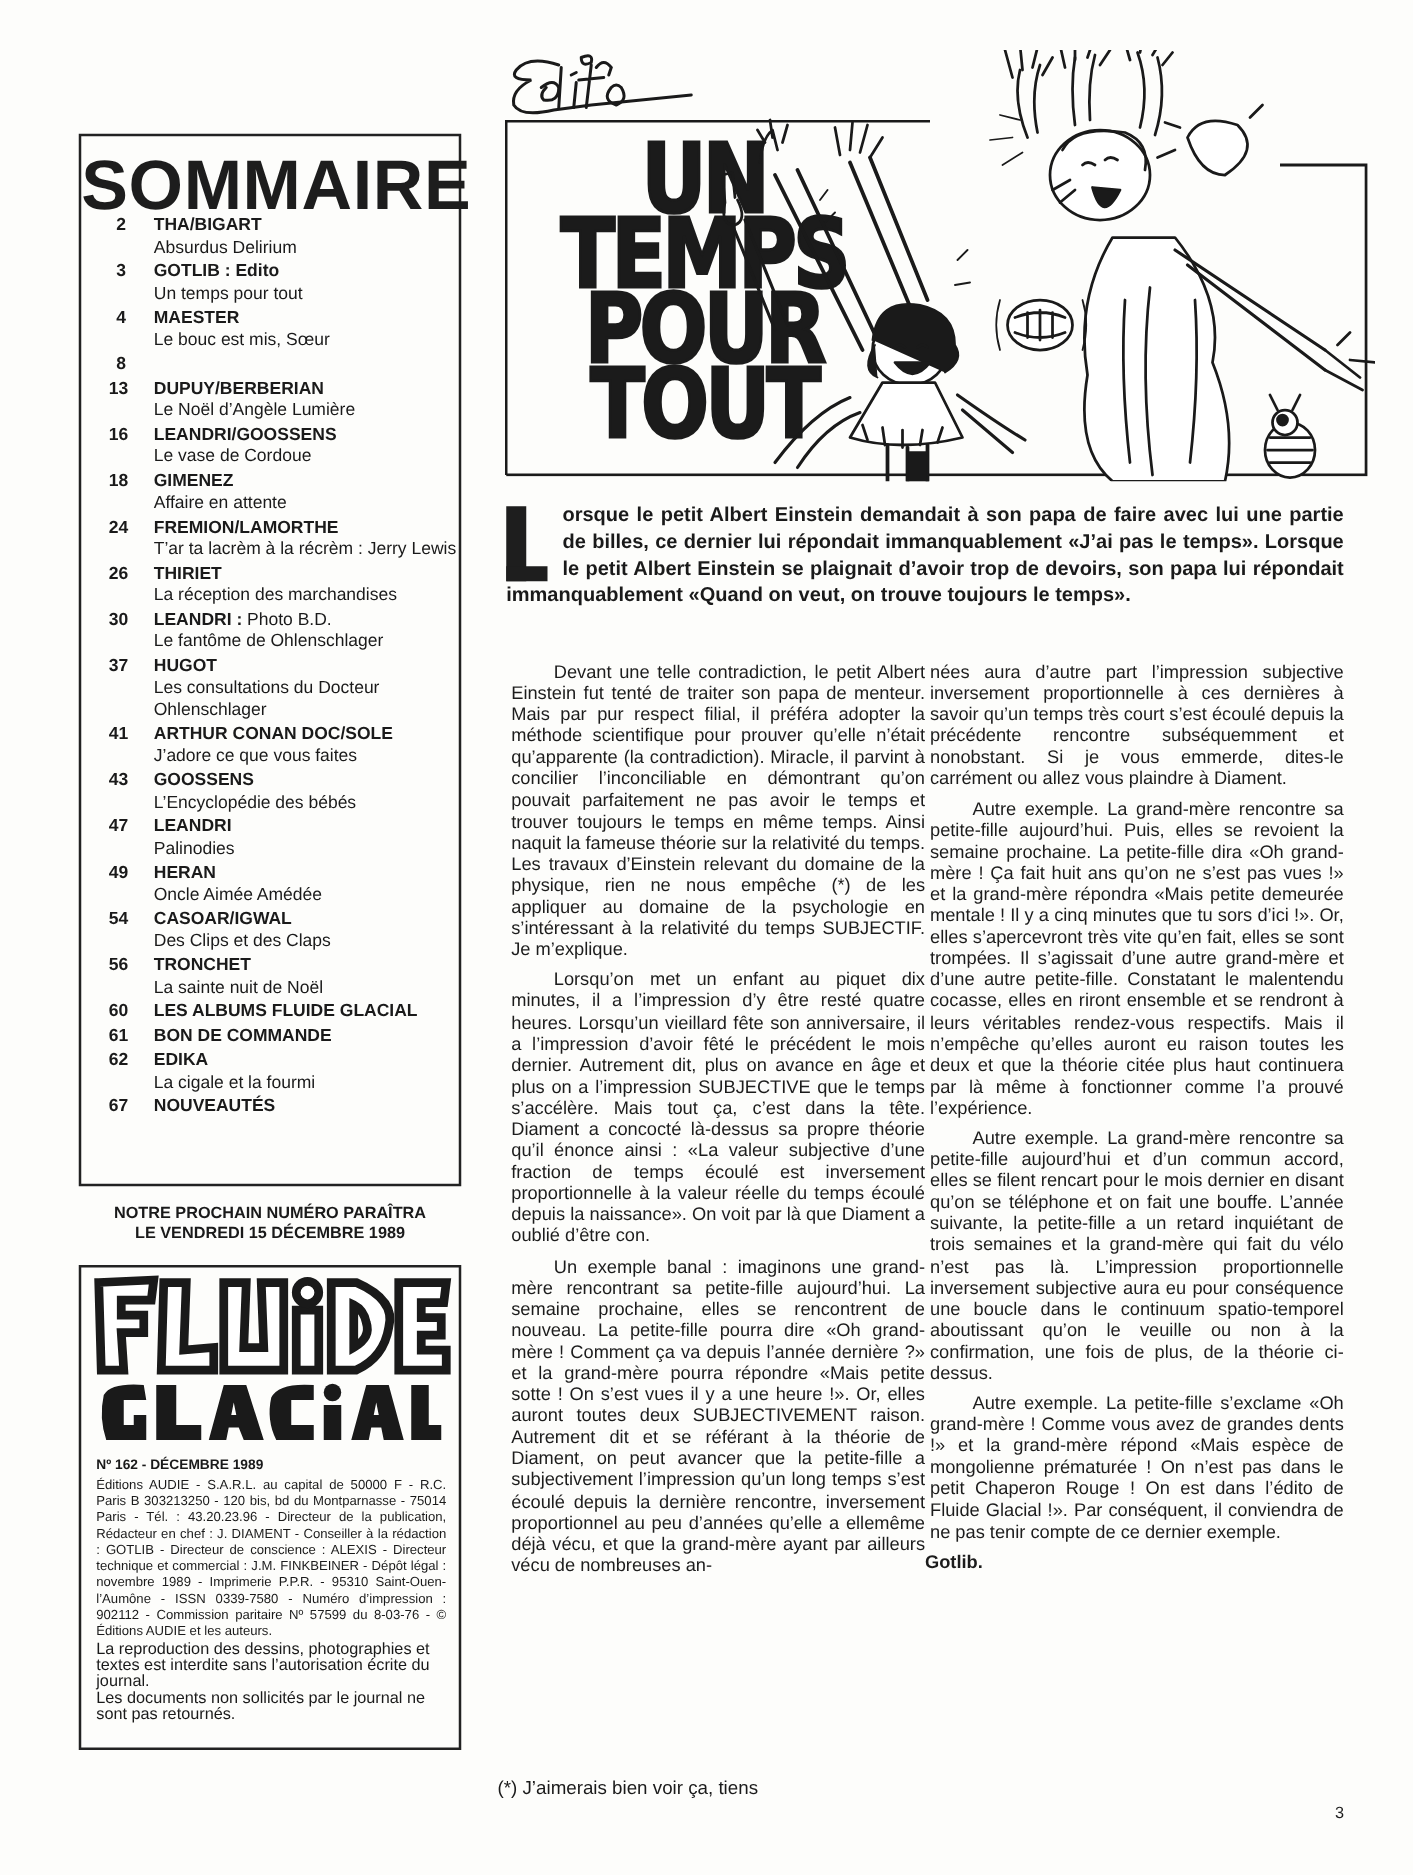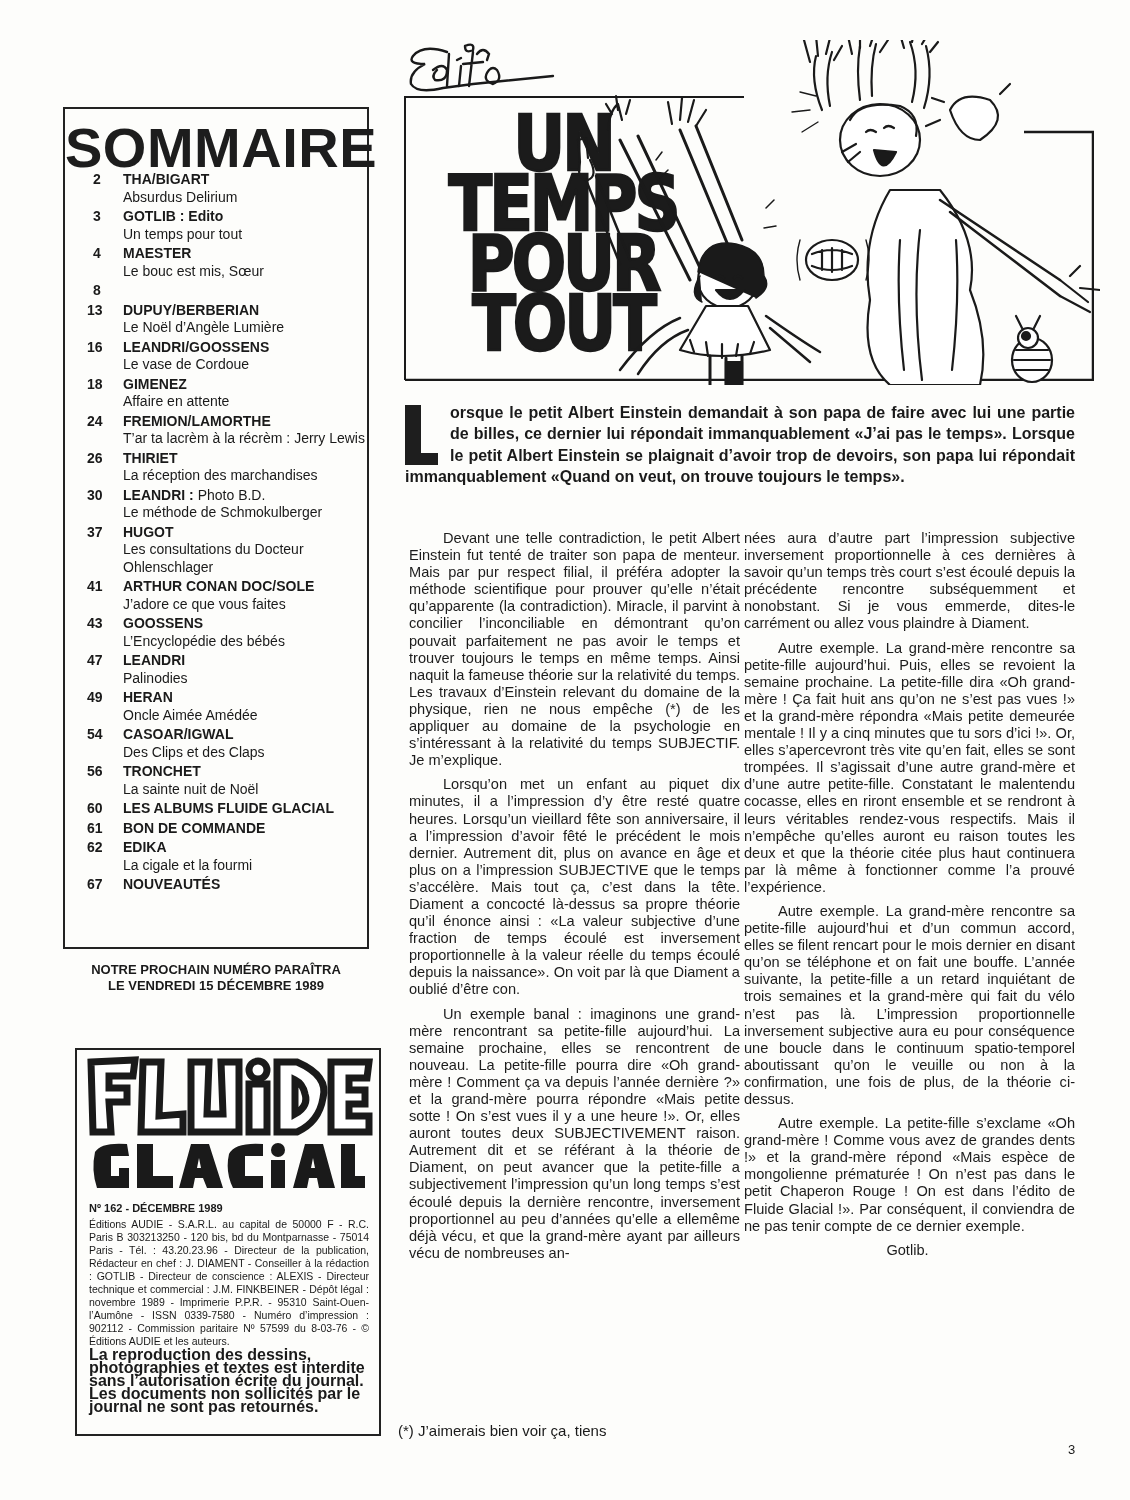--- a/index.html
+++ b/index.html
@@ -13,46 +13,46 @@
   .toc-page { width:36px; font-weight:bold; font-size:14px; line-height:17.5px; text-align:left; }
   .toc-page.single { padding-left:6px; width:30px; }
   .toc-text { flex:1; }
   .toc-author { font-weight:bold; font-size:14px; line-height:17.5px; }
   .toc-author .light { font-weight:normal; }
   .toc-title { font-size:14px; line-height:17.5px; }
 
   #next-issue { position:absolute; left:63px; top:962px; width:306px; text-align:center; font-weight:bold; font-size:13px; line-height:16px; }
 
   
-  #imprint { position:absolute; left:75px; top:1012px; width:306px; height:388px; border:2px solid #222; box-sizing:border-box;margin-top:36px; }
+  #imprint { position:absolute; left:63px; top:1012px; width:306px; height:388px; border:2px solid #222; box-sizing:border-box; }
   #logo-fluide { position:absolute; left:6px; top:6px; width:292px; height:80px; }
   #logo-glacial { position:absolute; left:14px; top:90px; width:276px; height:52px; }
   #issue-line { position:absolute; left:12px; top:152px; font-weight:bold; font-size:11px; }
   #imprint-text { position:absolute; left:12px; top:168px; width:280px; font-size:10.5px; line-height:13px; text-align:justify; }
-  #legal-text { position:absolute; left:12px; top:298px; width:282px; font-size:16px; line-height:13px; font-weight:bold; }
+  #legal-text { position:absolute; left:12px; top:298px; width:282px; font-size:13px; line-height:13px; font-weight:normal; }
 
   
   #edito-script { position:absolute; left:403px; top:40px; width:160px; height:60px; }
   #header-frame { position:absolute; left:404px; top:96px; width:690px; height:285px; }
   #headline { position:absolute; left:428px; top:108px; width:270px; }
   .headline-line { font-family:"DejaVu Sans", sans-serif; font-weight:bold; font-size:64px; line-height:60px; letter-spacing:-3px; color:#1b1b1b; text-align:center; transform:scaleY(1.2); transform-origin:top center; -webkit-text-stroke:2px #1b1b1b; }
   #illustration { position:absolute; left:560px; top:40px; width:540px; height:345px; }
 
   
   #lead { position:absolute; left:405px; top:402px; width:670px; font-weight:bold; font-size:16px; line-height:21.3px; text-align:justify; color:#1a1a1a; }
   #dropcap { float:left; width:33px; height:60px; margin:3px 12px 0 0; position:relative; }
   #dropcap .bar { position:absolute; left:0; top:0; width:16px; height:60px; background:#1e1e1e; }
   #dropcap .foot { position:absolute; left:0; top:48px; width:33px; height:12px; background:#1e1e1e; }
 
   .col { position:absolute; top:530px; width:335px; font-size:14.6px; line-height:17.1px; text-align:justify; color:#1c1c1c; }
   #col1 { left:405px; }
   #col2 { left:740px; }
   .col p { margin:0 0 7px 4px; text-indent:34px; }
   .col p.cont { text-indent:0; }
-  #signature { text-align:center; font-weight:normal; margin-top:2px; }
+  #signature { text-align:left; font-weight:bold; margin-top:2px; }
 
   #footnote { position:absolute; left:398px; top:1422px; font-size:15px; }
   #page-number { position:absolute; left:1068px; top:1442px; font-size:13px; }
 </style>
 </head>
 <body>
 
 <div id="sommaire">
   <div id="sommaire-title">SOMMAIRE</div>
   <div id="toc">
@@ -112,21 +112,21 @@
         <div class="toc-page">26</div>
         <div class="toc-text">
           <div class="toc-author"><span>THIRIET</span></div>
           <div class="toc-title">La réception des marchandises</div>
         </div>
       </div>
       <div class="toc-entry">
         <div class="toc-page">30</div>
         <div class="toc-text">
           <div class="toc-author"><span>LEANDRI :</span><span class="light"> Photo B.D.</span></div>
-          <div class="toc-title">Le méthode de Schmokulberger</div>
+          <div class="toc-title">Le fantôme de Ohlenschlager</div>
         </div>
       </div>
       <div class="toc-entry">
         <div class="toc-page">37</div>
         <div class="toc-text">
           <div class="toc-author"><span>HUGOT</span></div>
           <div class="toc-title">Les consultations du Docteur Ohlenschlager</div>
         </div>
       </div>
       <div class="toc-entry">

